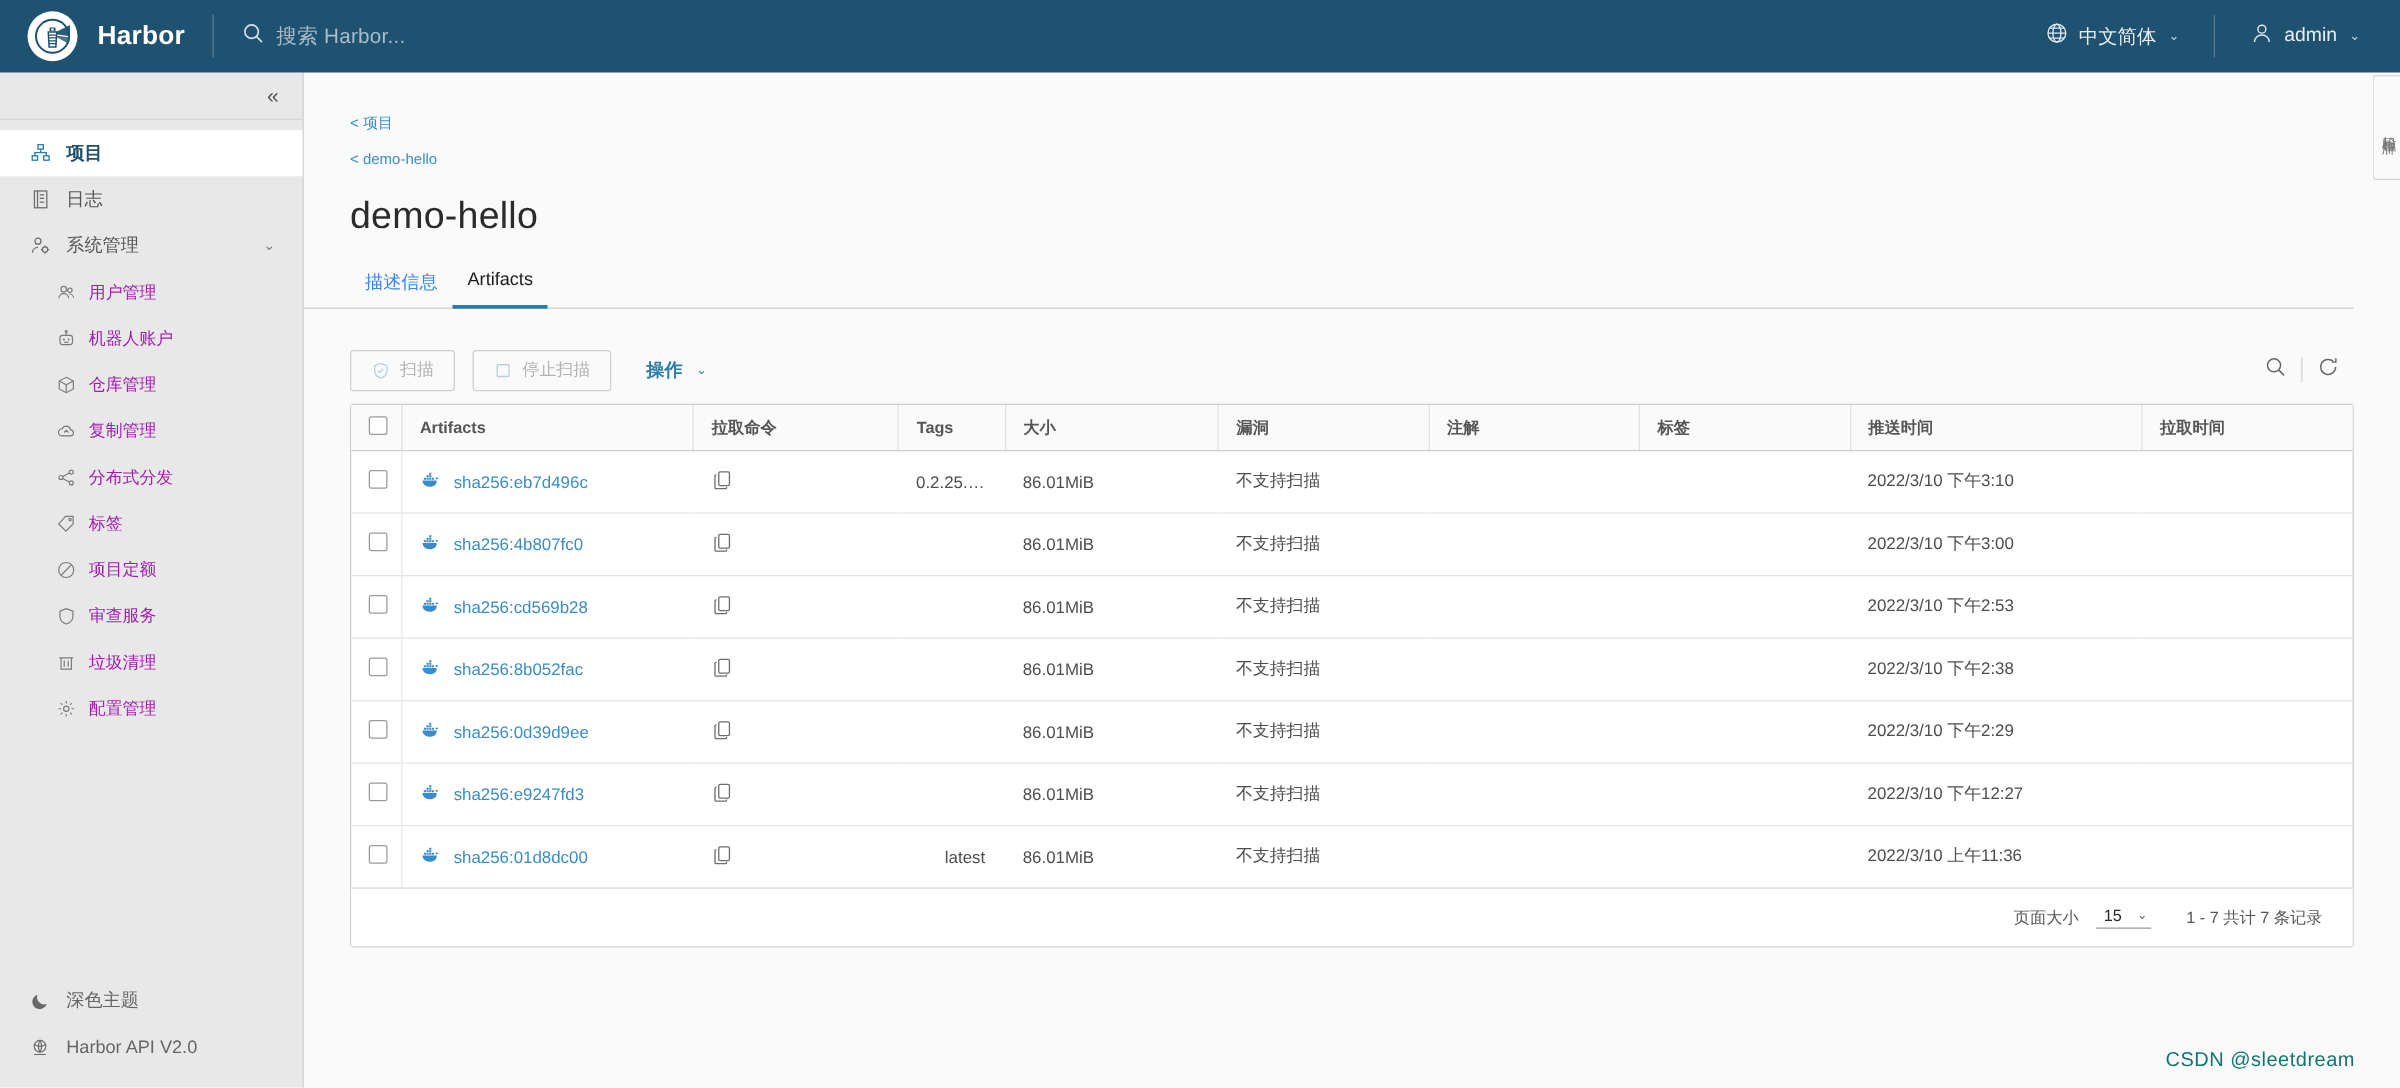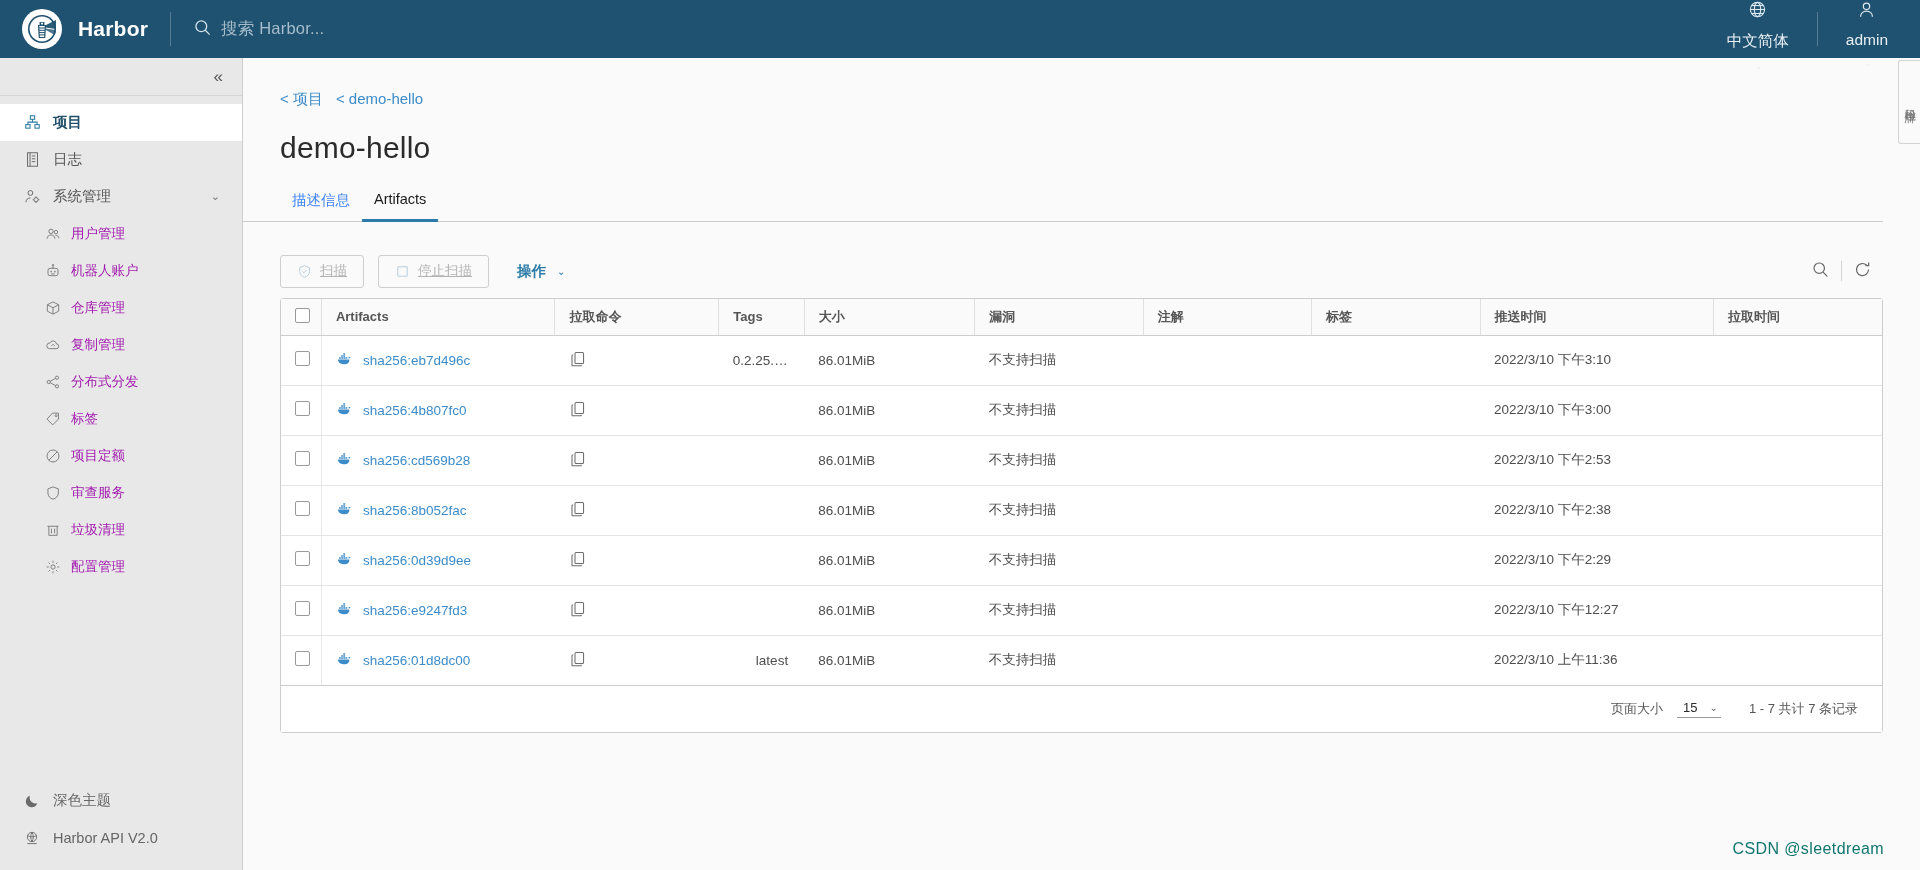--- a/index.html
+++ b/index.html
@@ -48,21 +48,21 @@
   .search-ph {
     font-size: 16.5px; color: #a6bdcb; letter-spacing: .2px;
   }
   .hdr-right {
     margin-left: auto; display: flex; align-items: center;
     padding-right: 26px; height: 100%;
   }
   .hdr-btn {
     display: flex; align-items: center; gap: 8px;
     font-size: 15.5px; color: #e7eff4; cursor: pointer;
-    padding: 0 6px; height: 100%; flex-direction: column;
+    padding: 0 6px; height: 100%;
   }
   .caret { font-size: 10px; opacity: .85; margin-left: 2px; }
 
   
   .sidebar {
     position: absolute; top: 58px; left: 0;
     width: 243px; height: 812px;
     background: #e8e8e8;
     border-right: 1px solid #cfcfcf;
     z-index: 20;
@@ -107,23 +107,23 @@
 
   
   .main {
     position: absolute; top: 58px; left: 243px;
     width: 1677px; height: 812px;
     background: #fafafa;
     overflow: hidden;
   }
   .breadcrumb {
     padding: 32px 0 0 37px;
-    font-size: 15px;
+    font-size: 12px;
     color: #3b8cc9;
-    display: flex; gap: 13px;
+    display: flex; gap: 13px; flex-direction: column;
   }
   .breadcrumb a { color: #3b8cc9; text-decoration: none; cursor: pointer; }
   .page-title {
     padding: 22px 0 0 37px;
     font-size: 30px; font-weight: 400; color: #2b2b2b;
     letter-spacing: .2px;
   }
   .tabs {
     display: flex; gap: 0;
     padding: 20px 0 0 37px;
@@ -146,21 +146,20 @@
   }
   .btn {
     display: inline-flex; align-items: center; gap: 8px;
     height: 33px; padding: 0 16px;
     border: 1px solid #cfcfcf; border-radius: 3px;
     background: #fafafa;
     font-size: 13.5px;
     color: #b3b3b3;
     cursor: default;
     margin-right: 14px;
-    text-decoration: underline;
   }
   .btn .bic { display: flex; align-items: center; }
   .action-link {
     font-size: 14.5px; color: #2b7ca8; font-weight: 600;
     display: flex; align-items: center; gap: 9px;
     cursor: pointer; margin-left: 14px;
   }
   .toolbar-right {
     margin-left: auto; display: flex; align-items: center; gap: 0;
   }

